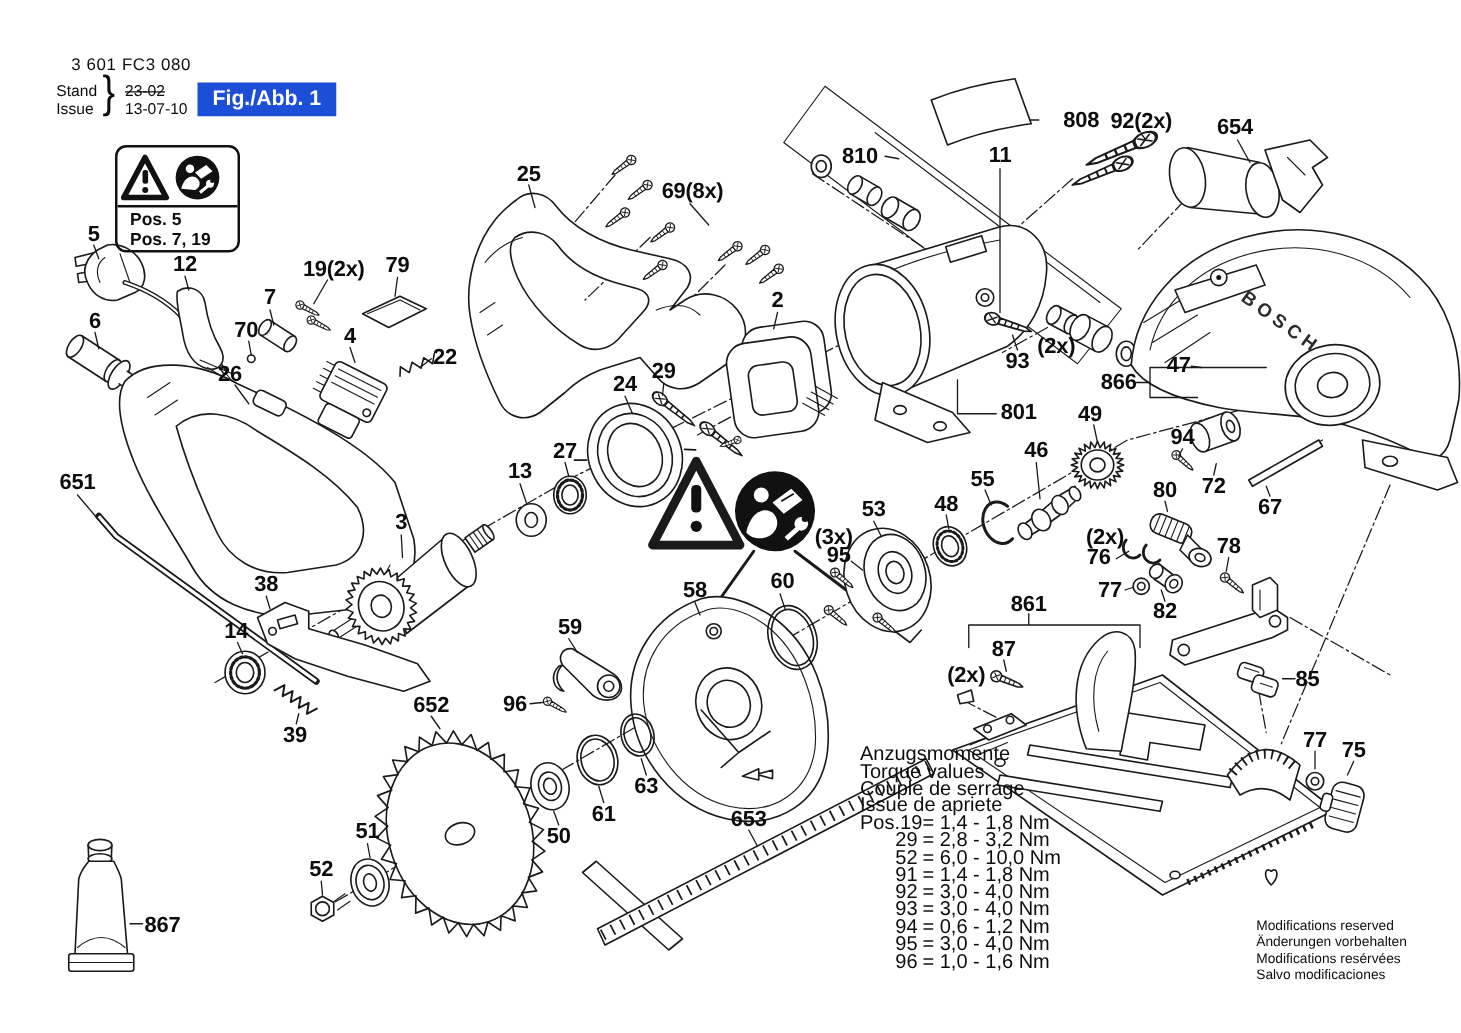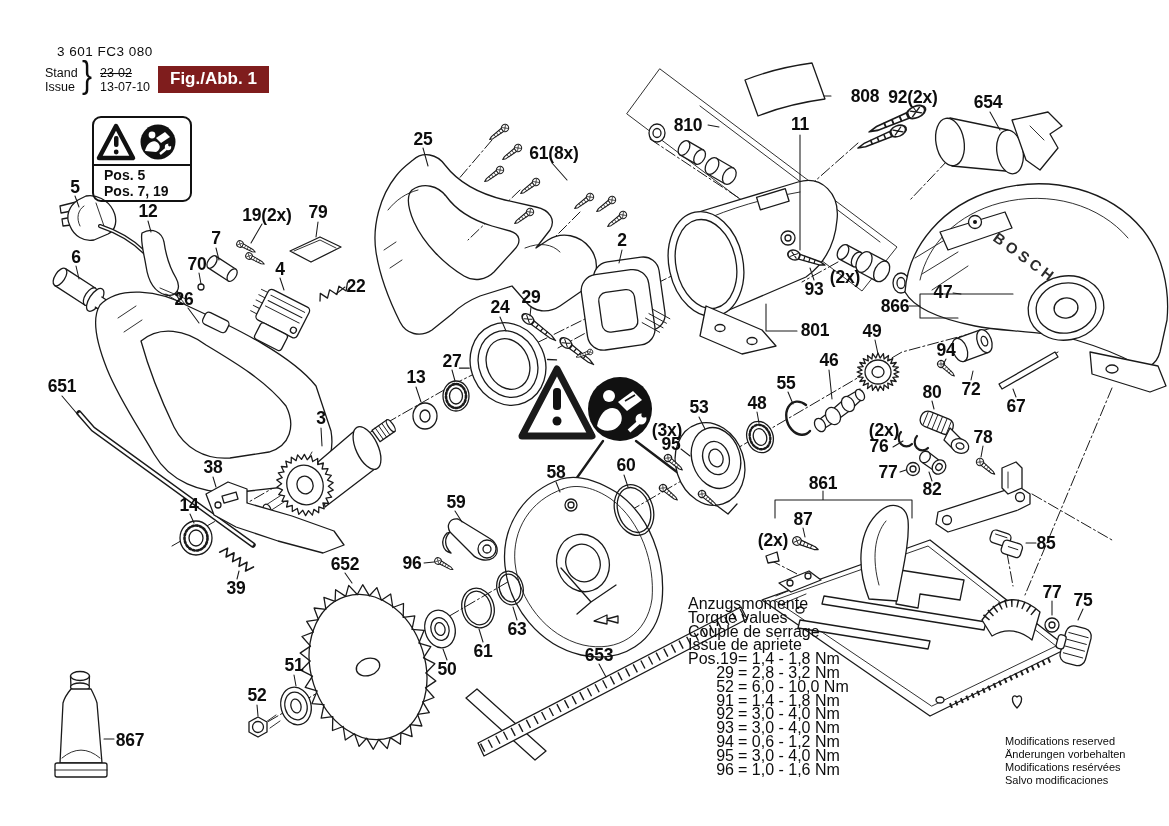--- a/index.html
+++ b/index.html
@@ -15,21 +15,21 @@
   .thin{stroke-width:0.9;}
   .dashdot{stroke-dasharray:11 3 2 3;stroke-width:1;}
   .lead{stroke-width:1.05;}
   .plabel{position:absolute;transform:translate(-50%,-50%);font-weight:bold;font-size:17.5px;
           white-space:nowrap;letter-spacing:-0.2px;}
   .partnum{left:57px;top:44px;font-size:13.5px;letter-spacing:0.5px;}
   .standissue{font-size:12.5px;line-height:14px;}
   .brace{left:82px;top:58px;font-size:30px;transform:scaleY(1.2);font-weight:normal;}
   .stval{left:100px;font-size:12.5px;}
   .strike{text-decoration:line-through;}
-  .figbox{left:158px;top:66px;background:#7f1d1d;color:#fff;font-weight:bold;font-size:17px;
+  .figbox{left:158px;top:66px;background:#1d4ed8;color:#fff;font-weight:bold;font-size:17px;
           padding:3px 12px 4px 12px;}
   .warnbox{left:92px;top:116px;width:96px;height:82px;border:2.5px solid #111;border-radius:9px;}
   .warnbox .posarea{position:absolute;left:0;right:0;top:46px;border-top:2px solid #111;
           padding:2px 0 0 10px;font-weight:bold;font-size:14px;line-height:15.5px;}
   .torque{left:688px;top:597px;font-size:16px;line-height:13.8px;}
   .trow{display:flex;}
   .tpos{width:46px;text-align:right;}
   .tval{margin-left:4px;}
   .footer{left:1005px;top:735px;font-size:11px;line-height:13px;}
 </style>
@@ -572,21 +572,21 @@
       <div class="plabel" style="left: 148px; top: 211px;">12</div>
       <div class="plabel" style="left: 216px; top: 238px;">7</div>
       <div class="plabel" style="left: 197px; top: 264px;">70</div>
       <div class="plabel" style="left: 267px; top: 215px;">19(2x)</div>
       <div class="plabel" style="left: 318px; top: 212px;">79</div>
       <div class="plabel" style="left: 280px; top: 269px;">4</div>
       <div class="plabel" style="left: 356px; top: 286px;">22</div>
       <div class="plabel" style="left: 184px; top: 299px;">26</div>
       <div class="plabel" style="left: 62px; top: 386px;">651</div>
       <div class="plabel" style="left: 423px; top: 139px;">25</div>
-      <div class="plabel" style="left: 554px; top: 153px;">61(8x)</div>
+      <div class="plabel" style="left: 554px; top: 153px;">69(8x)</div>
       <div class="plabel" style="left: 500px; top: 307px;">24</div>
       <div class="plabel" style="left: 531px; top: 297px;">29</div>
       <div class="plabel" style="left: 622px; top: 240px;">2</div>
       <div class="plabel" style="left: 452px; top: 361px;">27</div>
       <div class="plabel" style="left: 416px; top: 377px;">13</div>
       <div class="plabel" style="left: 321px; top: 418px;">3</div>
       <div class="plabel" style="left: 213px; top: 467px;">38</div>
       <div class="plabel" style="left: 189px; top: 505px;">14</div>
       <div class="plabel" style="left: 236px; top: 588px;">39</div>
       <div class="plabel" style="left: 345px; top: 564px;">652</div>

